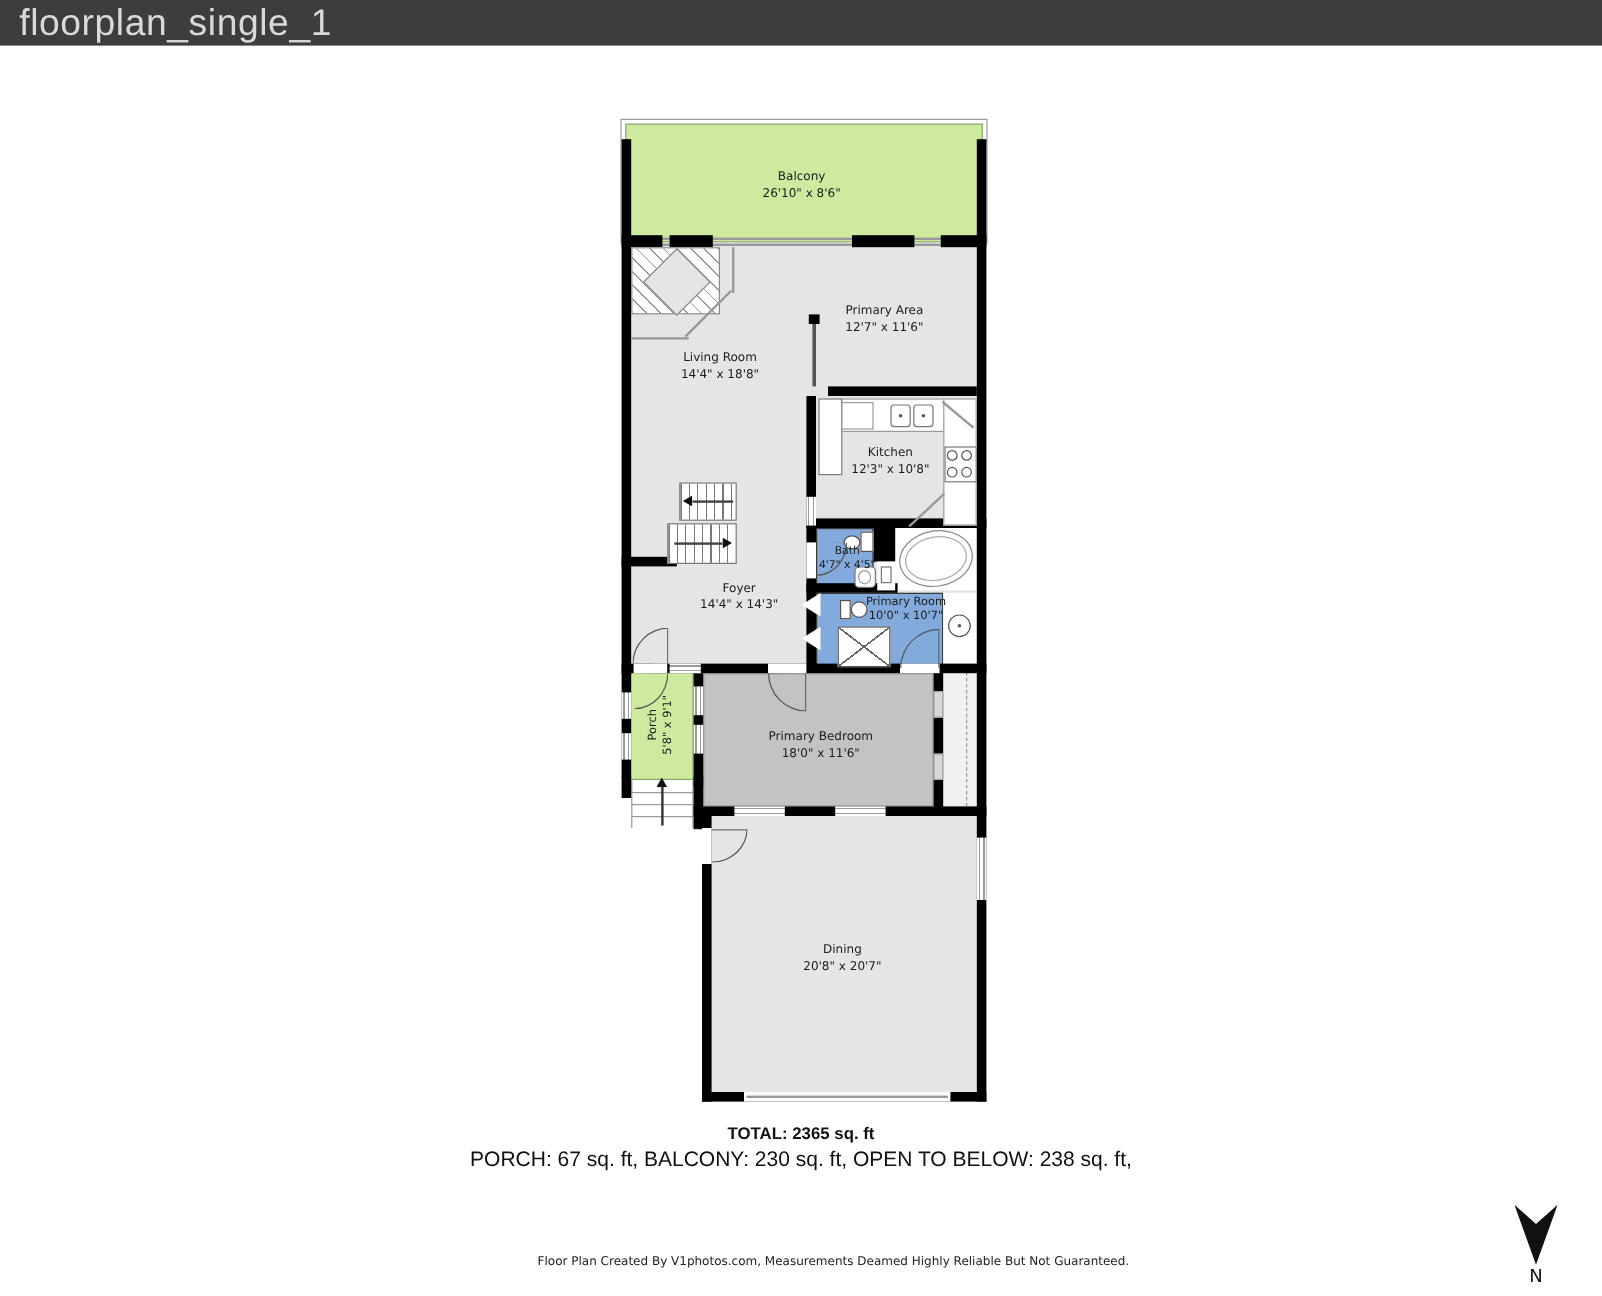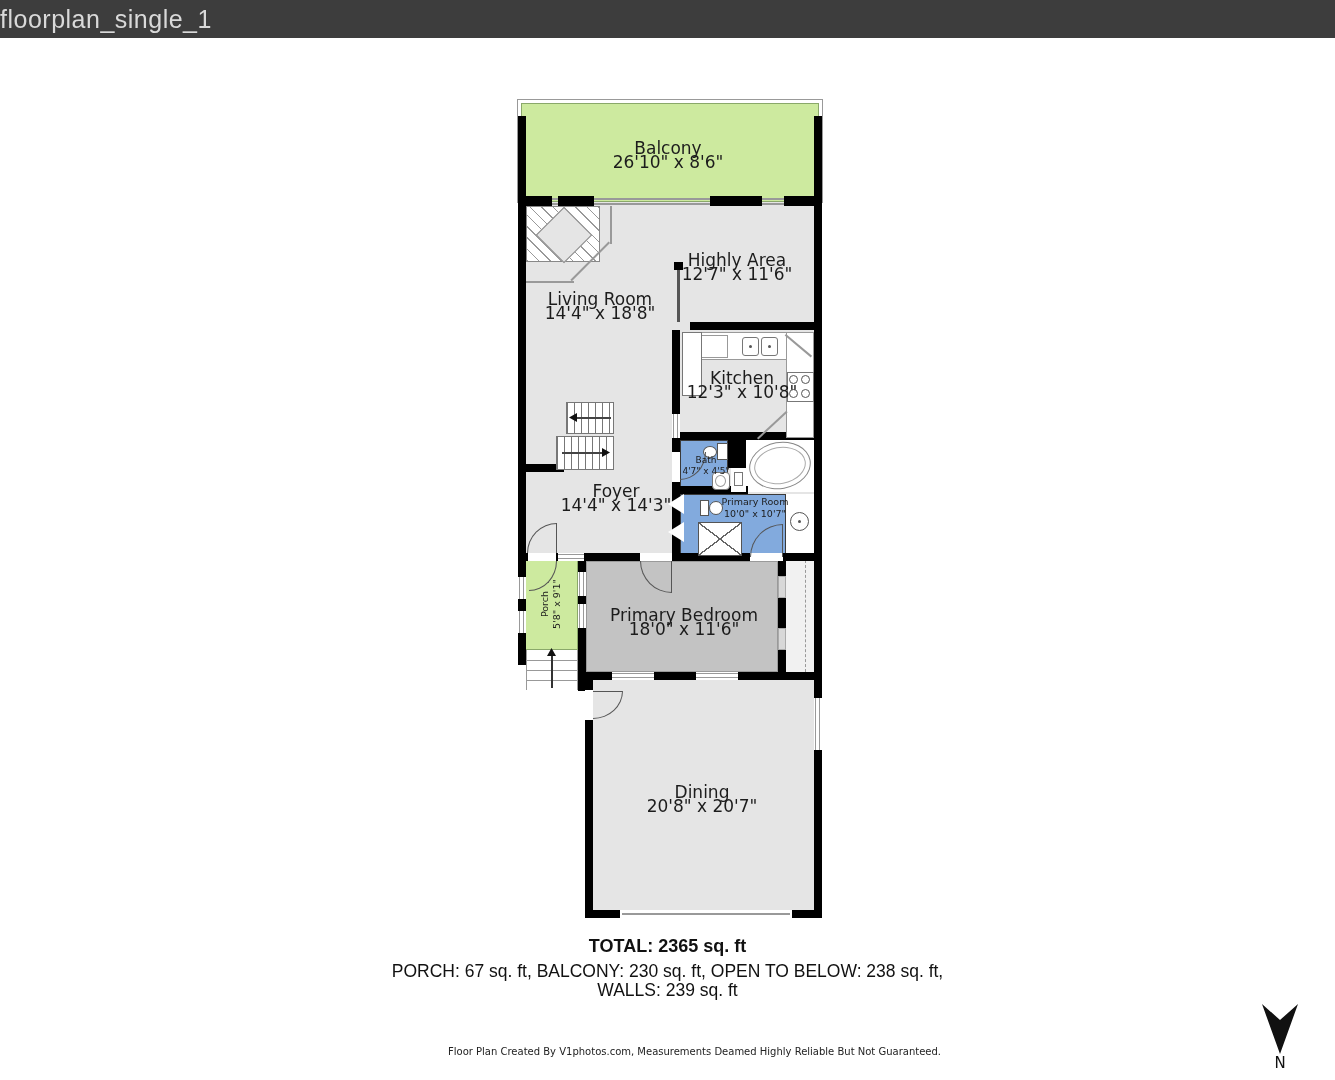--- a/index.html
+++ b/index.html
@@ -1,47 +1,47 @@
 <!DOCTYPE html>
 <html style="--header_bg: #3d3d3d; --wall: #000000; --floor_gray: #e5e5e5; --bedroom_gray: #c3c3c3; --green: #cdea9f; --blue: #82aadd; --closet_gray: #f1f1f1;"><head>
 <meta charset="utf-8">
 <style>
   html,body{margin:0;padding:0;background:#fff;}
   .page{position:relative;width:1335px;height:1080px;background:#fff;overflow:hidden;
         font-family:"DejaVu Sans",sans-serif;}
   
   .titlebar{position:absolute;left:0;top:0;width:1335px;height:38px;
             background:var(--header_bg,#3d3d3d);color:#d9d9d9;
-            font-family:"Liberation Sans",sans-serif;font-size:25px;font-weight:400;
-            line-height:38px;box-sizing:border-box;letter-spacing:.5px;}
+            font-family:"Liberation Sans",sans-serif;font-size:31px;font-weight:400;
+            line-height:38px;padding-left:16px;box-sizing:border-box;letter-spacing:.5px;}
   
   .abs{position:absolute;}
   .w{position:absolute;background:var(--wall,#000);}
   .fill{position:absolute;box-sizing:border-box;}
   .fix{position:absolute;background:#fff;border:1px solid #777;box-sizing:border-box;}
   .line{position:absolute;background:#999;}
   .winh{position:absolute;background:linear-gradient(to bottom,#fff 0 1.5px,#999 1.5px 2.5px,#fff 2.5px 5.5px,#999 5.5px 6.5px,#fff 6.5px 8px);}
   .winv{position:absolute;background:linear-gradient(to right,#fff 0 1.5px,#999 1.5px 2.5px,#fff 2.5px 5.5px,#999 5.5px 6.5px,#fff 6.5px 8px);}
   .arc{position:absolute;box-sizing:border-box;border:0 solid #555;}
-  .lbl{position:absolute;text-align:center;color:#1c1c1c;font-size:17px;line-height:14px;
+  .lbl{position:absolute;text-align:center;color:#1c1c1c;font-size:10px;line-height:14px;
        white-space:nowrap;transform:translateX(-50%);}
   .lbl.small{font-size:9px;line-height:11px;}
   .lbl.rot{transform:translate(-50%,-50%) rotate(-90deg);font-size:9.5px;line-height:12px;}
   .hatch{position:absolute;box-sizing:border-box;border:1px solid #888;
          background:repeating-linear-gradient(45deg,#999 0 1px,transparent 1px 8px),#fff;}
   .stairs{position:absolute;box-sizing:border-box;border:1px solid #777;
           background:repeating-linear-gradient(to right,#777 0 1px,transparent 1px 7px),#fff;}
   .shower{position:absolute;box-sizing:border-box;border:1px solid #555;
           background:linear-gradient(to top right,transparent calc(50% - .7px),#666 calc(50% - .7px) calc(50% + .7px),transparent calc(50% + .7px)),
                      linear-gradient(to bottom right,transparent calc(50% - .7px),#666 calc(50% - .7px) calc(50% + .7px),transparent calc(50% + .7px)),#fff;}
   .tri{position:absolute;background:#111;}
   
   .summary{position:absolute;left:0;top:936px;width:1335px;text-align:center;color:#111;
            font-family:"Liberation Sans",sans-serif;}
-  .summary .total{font-size:18px;font-weight:bold;margin-bottom:5px;}
+  .summary .total{font-size:14px;font-weight:bold;margin-bottom:5px;}
   .summary .sline{font-size:17.5px;margin-bottom:1px;line-height:18px;}
   .credit{position:absolute;left:0;top:1046px;width:1335px;text-align:center;
           font-size:10px;color:#222;margin-left:27px;}
   .compass-arrow{position:absolute;left:1262px;top:1004px;width:36px;height:50px;background:#111;
           clip-path:polygon(0 0,50% 32%,100% 0,50% 100%);}
   .compass-n{position:absolute;left:1280px;top:1054px;transform:translateX(-50%);
           font-size:15px;color:#111;}
 </style>
 </head>
 <body>
@@ -188,21 +188,21 @@
 
     <div class="lbl" style="left:668px;top:141px;">
       <div>Balcony</div>
       <div>26'10" x 8'6"</div>
     </div>
     <div class="lbl" style="left:600px;top:292px;">
       <div>Living Room</div>
       <div>14'4" x 18'8"</div>
     </div>
     <div class="lbl" style="left:737px;top:253px;">
-      <div>Highly Area</div>
+      <div>Primary Area</div>
       <div>12'7" x 11'6"</div>
     </div>
     <div class="lbl" style="left:742px;top:371px;text-align:center;">
       <div>Kitchen</div>
       <div>12'3" x 10'8"</div>
     </div>
     <div class="lbl small" style="left:706px;top:455px;">
       <div>Bath</div>
       <div>4'7" x 4'5"</div>
     </div>
@@ -224,21 +224,20 @@
     </div>
     <div class="lbl" style="left:702px;top:785px;">
       <div>Dining</div>
       <div>20'8" x 20'7"</div>
     </div>
   </div>
 
   <div class="summary">
     <div class="total">TOTAL: 2365 sq. ft</div>
     <div class="sline">PORCH: 67 sq. ft, BALCONY: 230 sq. ft, OPEN TO BELOW: 238 sq. ft,</div>
-    <div class="sline">WALLS: 239 sq. ft</div>
   </div>
 
   <div class="credit">Floor Plan Created By V1photos.com, Measurements Deamed Highly Reliable But Not Guaranteed.</div>
 
   <div class="compass-arrow"></div>
   <div class="compass-n">N</div>
 
 </div>
 
 </body></html>

